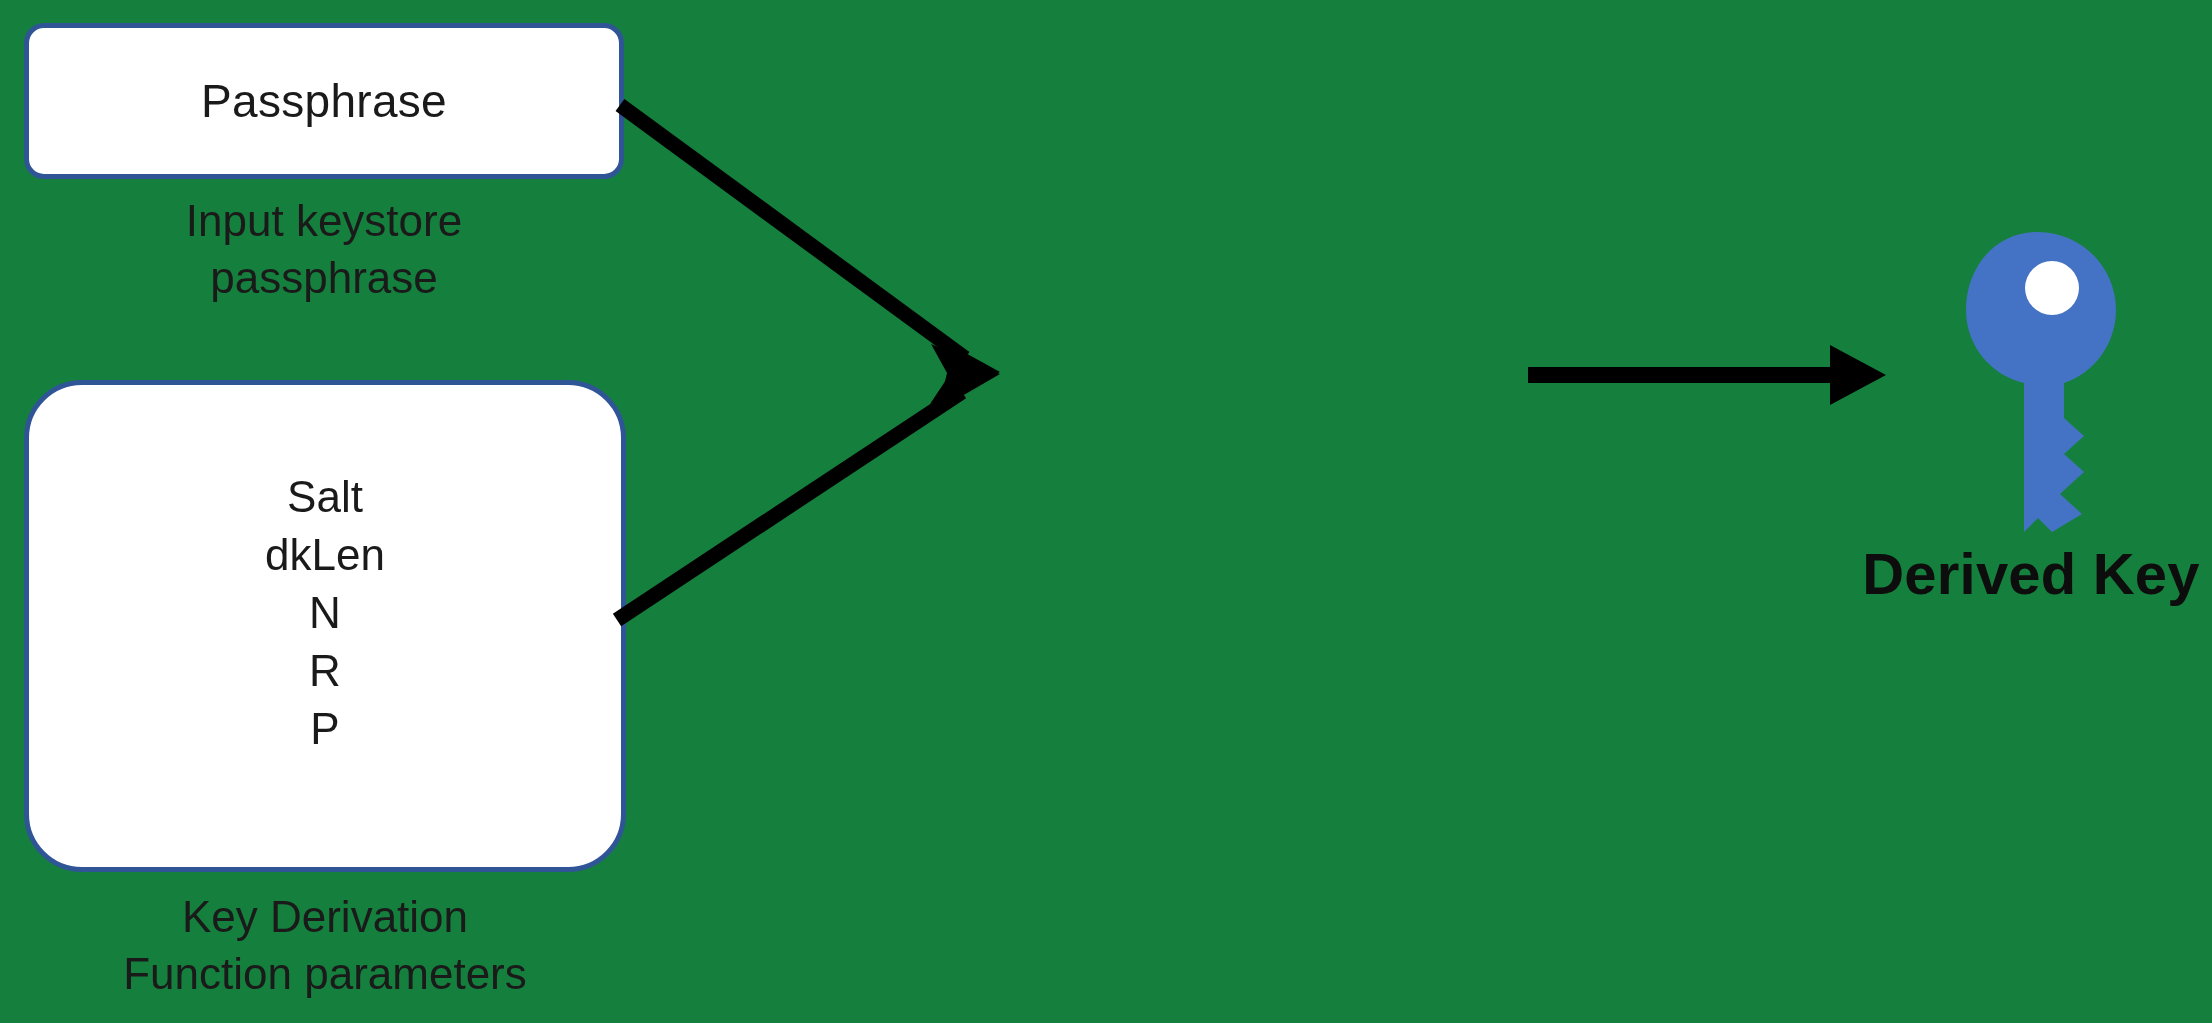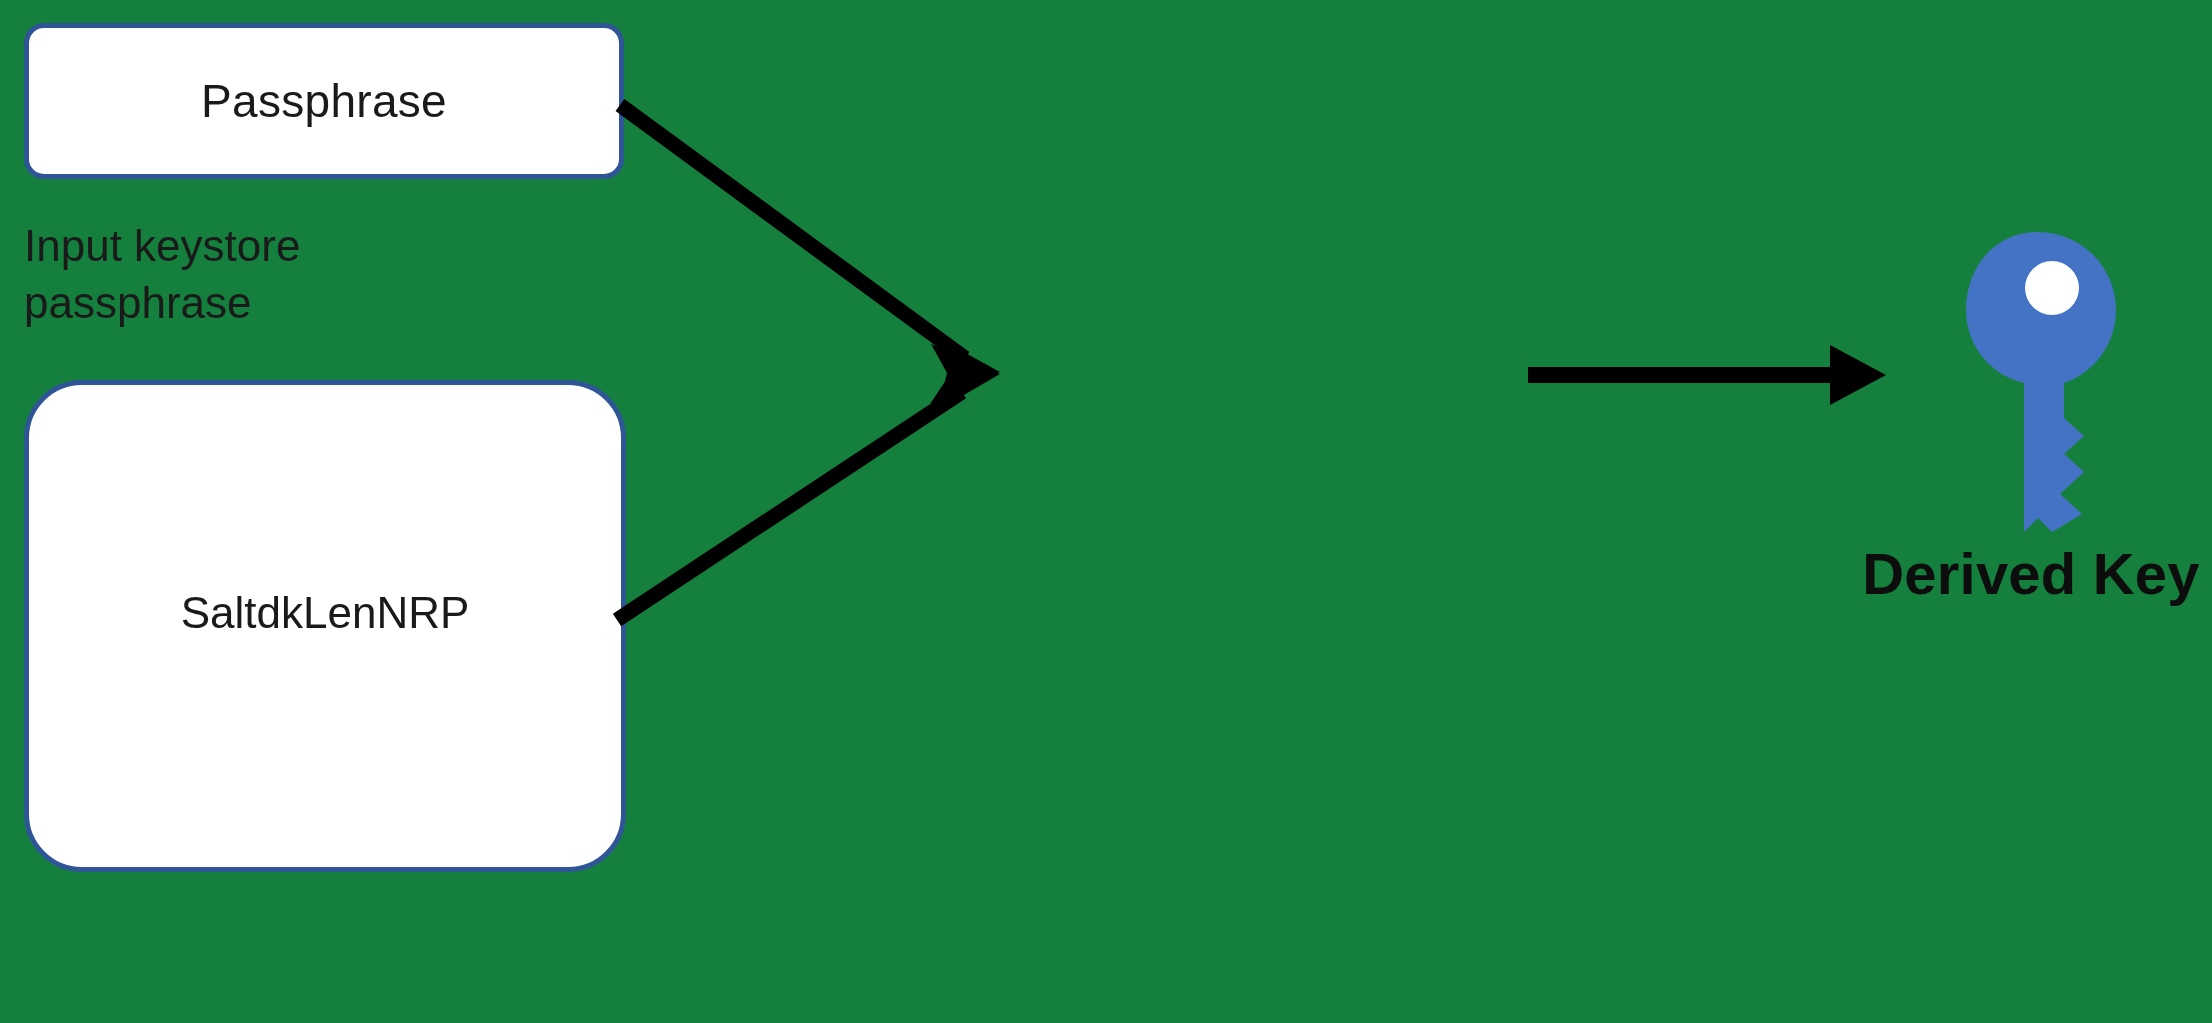--- a/index.html
+++ b/index.html
@@ -46,41 +46,40 @@
   .box-title {
     font-size: 46px;
     color: #1a1a1a;
     letter-spacing: 0.3px;
     line-height: 1.1;
     text-align: center;
   }
 
   .param-list {
     display: flex;
-    flex-direction: row;
+    flex-direction: column;
     align-items: center;
     gap: 0px;
     font-size: 44px;
     color: #1a1a1a;
     line-height: 1.32;
     text-align: center;
     
     margin-top: -26px;
   }
   .param-item { white-space: pre; }
 
   
   .caption {
     position: absolute;
     font-size: 44px;
     color: #1a1a1a;
     line-height: 1.30;
-    text-align: left;
+    text-align: center;
     white-space: pre-line;
-    margin-top: 25px;
   }
   #passphrase-caption {
     left: 24px;
     top: 192px;
     width: 600px;
   }
   #kdf-caption {
     left: 0px;
     top: 888px;
     width: 650px;
@@ -150,20 +149,22 @@
 
   <div class="node-box" id="kdf-params-box">
     <div class="param-list">
       <span class="param-item">Salt</span>
       <span class="param-item">dkLen</span>
       <span class="param-item">N</span>
       <span class="param-item">R</span>
       <span class="param-item">P</span>
     </div>
   </div>
+  <div class="caption" id="kdf-caption">Key Derivation
+Function parameters</div>
 
 
   <svg id="arrow-layer" viewBox="0 0 2212 1023" width="2212" height="1023" xmlns="http://www.w3.org/2000/svg">
 
     <g>
       <line x1="620" y1="105" x2="965" y2="358" stroke="#000000" stroke-width="15" stroke-linecap="butt"></line>
       <polygon points="1000,372 942,340 948,377 930,404" fill="#000000"></polygon>
     </g>
 
     <g>

